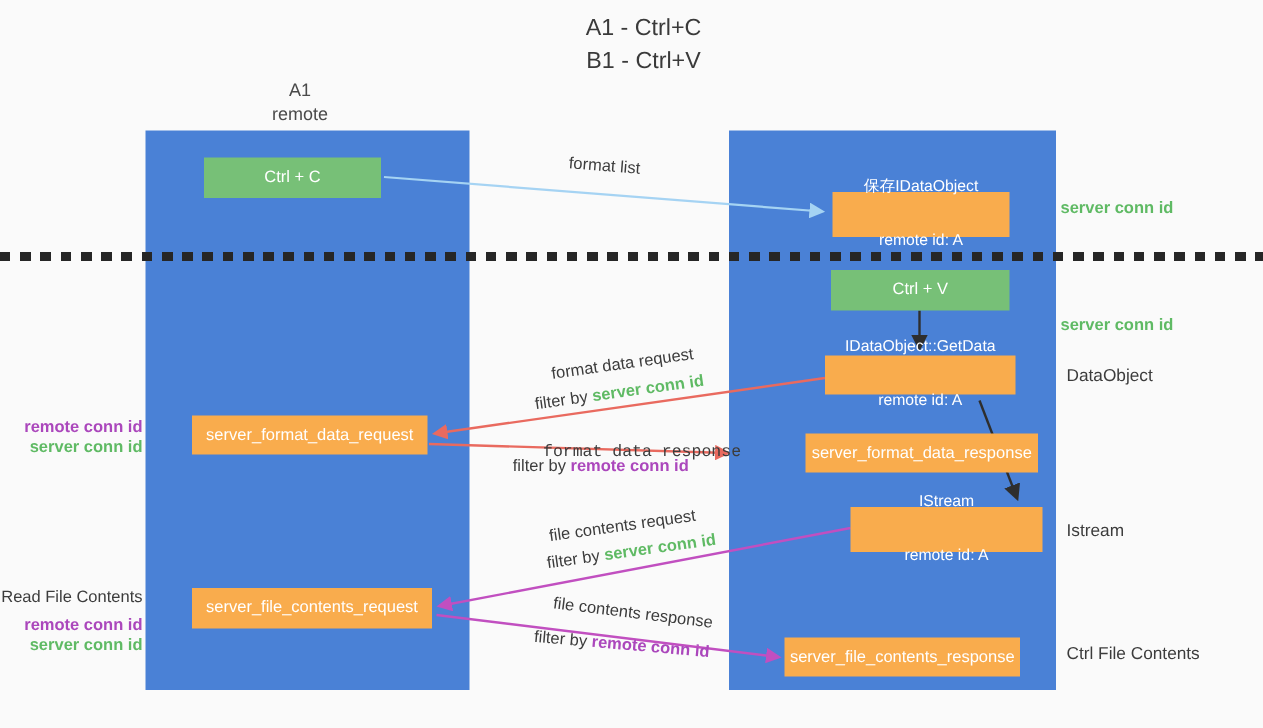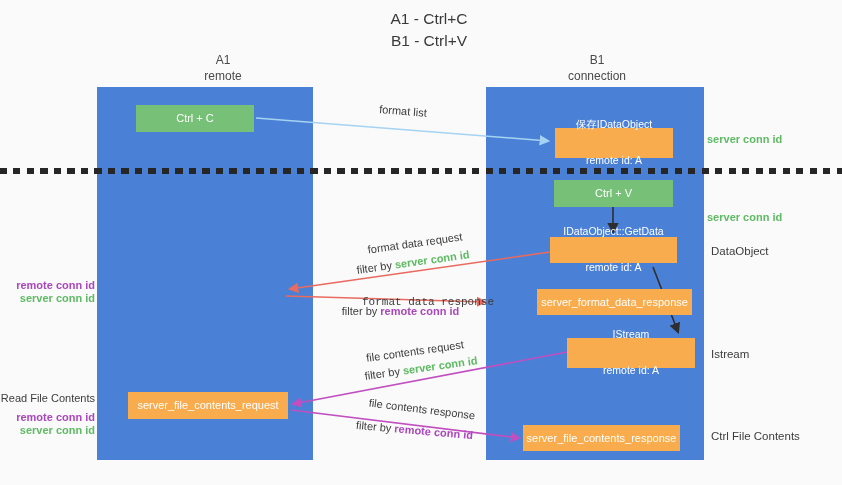--- a/index.html
+++ b/index.html
@@ -26,27 +26,23 @@
 </head>
 <body>
 
 <div id="canvas">
 
   <div class="abs title">
     <div>A1 - Ctrl+C</div>
     <div>B1 - Ctrl+V</div>
   </div>
 
-  <div class="abs lane-header" style="left:173px;top:53px;width:100px;">
+  <div class="abs lane-header" style="left:150px;top:53px;width:100px;">
     <div>A1</div>
     <div>remote</div>
-  </div>
-  <div class="abs lane-header" style="left:547px;top:53px;width:100px;">
-    <div>B1</div>
-    <div>connection</div>
   </div>
 
   <div class="abs lane" style="left:97px;top:87px;width:216px;height:373px;"></div>
   <div class="abs lane" style="left:486px;top:87px;width:218px;height:373px;"></div>
 
   <div class="abs divider" style="top:168px;"></div>
 
   <svg class="arrows" width="842" height="485" viewBox="0 0 842 485">
     <defs>
       <marker id="ah-blue" viewBox="0 0 10 10" refX="8" refY="5" markerWidth="7" markerHeight="7" orient="auto-start-reverse">
@@ -82,20 +78,23 @@
 
   <div class="abs box green" style="left:554px;top:180px;width:119px;height:27px;">
     <span>Ctrl + V</span>
   </div>
 
   <div class="abs box orange two-line" style="left:550px;top:237px;width:127px;height:26px;">
     <span>IDataObject::GetData</span>
     <span>remote id: A</span>
   </div>
 
+  <div class="abs box orange" style="left:128px;top:277px;width:157px;height:26px;">
+    <span>server_format_data_request</span>
+  </div>
 
   <div class="abs box orange" style="left:489px;top:289px;width:155px;height:26px;margin-left:48px;">
     <span>server_format_data_response</span>
   </div>
 
   <div class="abs box orange two-line" style="left:567px;top:338px;width:128px;height:30px;">
     <span>IStream</span>
     <span>remote id: A</span>
   </div>
 

